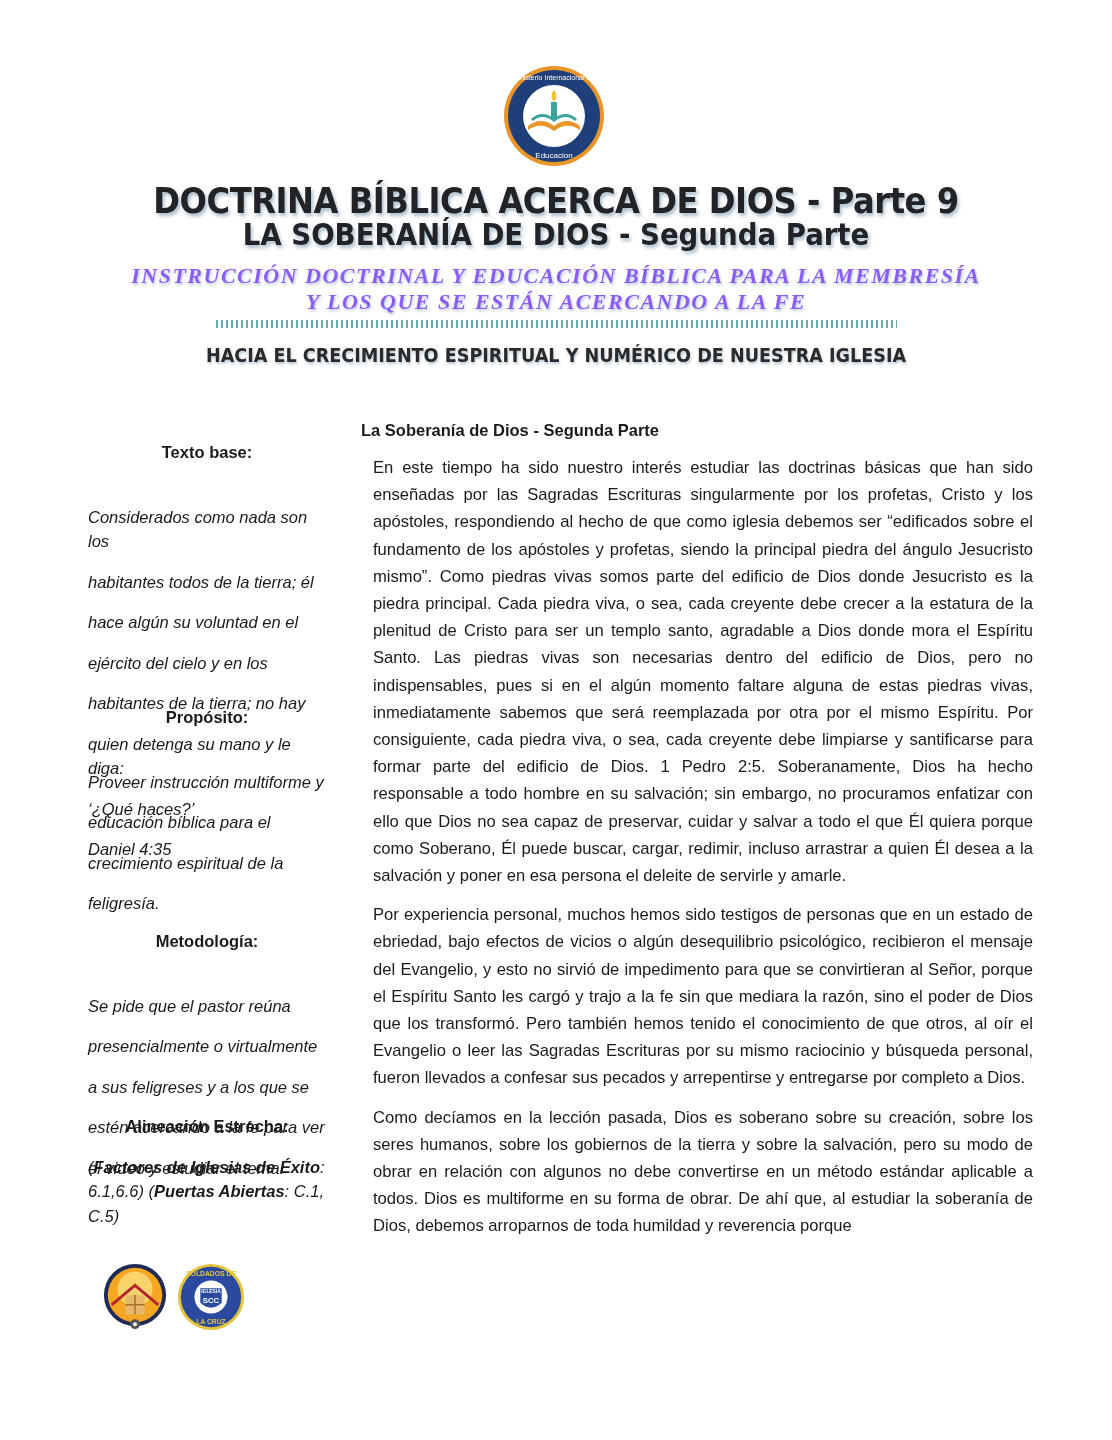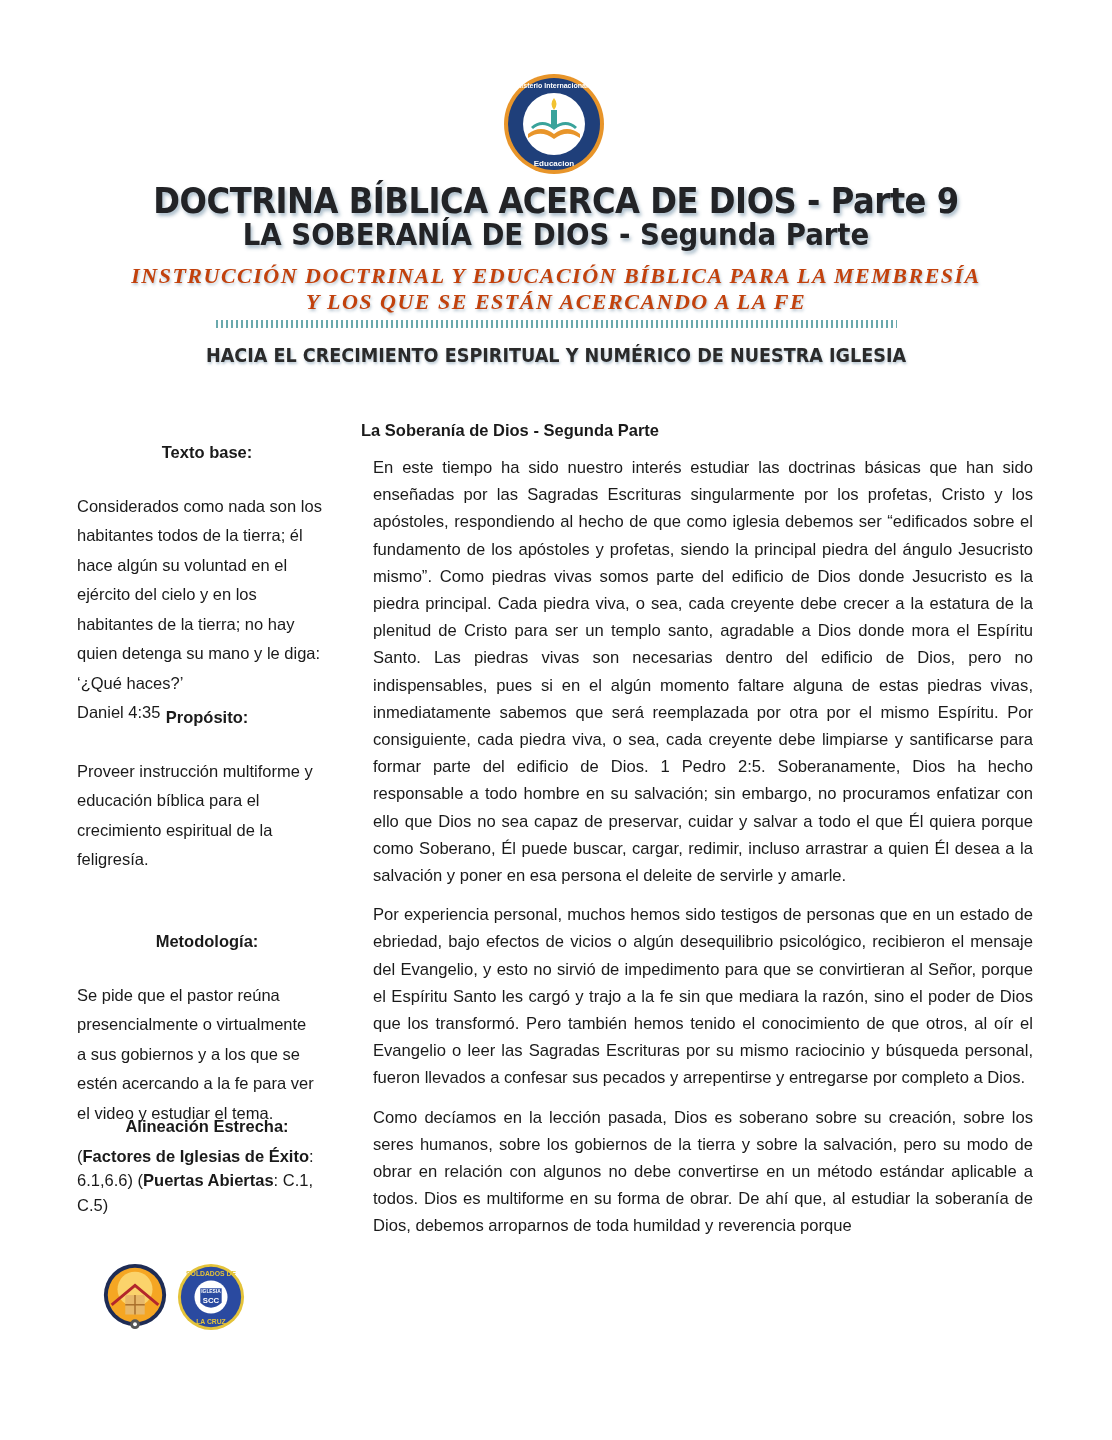--- a/index.html
+++ b/index.html
@@ -1,41 +1,41 @@
 <!DOCTYPE html>
 <html><head>
 <meta charset="utf-8">
 <style>
   html, body { margin:0; padding:0; background:#ffffff; }
   body { width:1112px; height:1440px; position:relative; overflow:hidden; font-family:"Liberation Sans", sans-serif; color:#1a1a1a; }
 
-  .logo-top { position:absolute; left:502px; top:72px; width:104px; height:104px;font-weight:bold; }
+  .logo-top { position:absolute; left:502px; top:64px; width:104px; height:104px; }
 
   .title1 { position:absolute; left:0; width:1112px; top:180px; text-align:center;
     font-family:"DejaVu Sans", sans-serif; font-weight:bold; font-size:35px; letter-spacing:-0.5px; color:#222326;
     text-shadow: 2px 3px 4px rgba(70,110,140,0.45); line-height:42px; transform:scaleX(0.92); }
   .title2 { position:absolute; left:0; width:1112px; top:216px; text-align:center;
     font-family:"DejaVu Sans", sans-serif; font-weight:bold; font-size:30px; color:#222326;
     text-shadow: 2px 3px 4px rgba(70,110,140,0.45); line-height:38px; transform:scaleX(0.92); }
   .subtitle { position:absolute; left:0; width:1112px; text-align:center;
-    font-family:"Liberation Serif", serif; font-style:italic; font-weight:bold; font-size:22px; letter-spacing:1.5px; color:#c2410c;
+    font-family:"Liberation Serif", serif; font-style:italic; font-weight:bold; font-size:22px; letter-spacing:1.5px; color:#8b5cf6;
     text-shadow: 1px 2px 3px rgba(70,110,140,0.4); line-height:26px; }
   .subtitle.s1 { top:263px; }
   .subtitle.s2 { top:289px; }
 
   .dashline { position:absolute; left:216px; top:320px; width:681px; height:8px;
     background: repeating-linear-gradient(90deg, #6aa9ad 0px, #6aa9ad 2px, transparent 2px, transparent 5px); }
 
   .tagline { position:absolute; left:0; width:1112px; top:342px; text-align:center;
     font-family:"DejaVu Sans", sans-serif; font-weight:bold; font-size:20px; color:#2a2a2a;
     text-shadow: 1px 2px 3px rgba(70,110,140,0.4); transform:scaleX(0.88); line-height:26px; }
 
   .left { position:absolute; left:72px; top:440px; width:270px; font-family:"Liberation Sans", sans-serif; font-size:16.5px; line-height:24.5px; }
   .left h4 { margin:0; font-weight:bold; font-size:16.5px;text-align:center; }
-  .left p { margin:5px; }
+  .left p { margin:16px; font-style:italic; }
   .blk { position:absolute; left:0; width:270px; }
 
   .badges { position:absolute; left:100px; top:1262px; width:180px; height:72px; }
 
   .main { position:absolute; left:361px; top:418px; width:672px; font-family:"Liberation Sans", sans-serif; font-size:16.6px; line-height:27.2px; }
   .main h3 { margin:0 0 12px 0; font-size:16.5px; font-weight:bold; line-height:24px; }
   .main p { margin:0 0 12px 12px; text-align:justify; }
 </style>
 </head>
 <body>
@@ -82,21 +82,21 @@
     <p>educación bíblica para el</p>
     <p>crecimiento espiritual de la</p>
     <p>feligresía.</p>
   </div>
 
   <div class="blk" style="top:489px;">
     <h4>Metodología:</h4>
     <div style="height:24px"></div>
     <p>Se pide que el pastor reúna</p>
     <p>presencialmente o virtualmente</p>
-    <p>a sus gobiernos y a los que se</p>
+    <p>a sus feligreses y a los que se</p>
     <p>estén acercando a la fe para ver</p>
     <p>el video y estudiar el tema.</p>
   </div>
 
   <div class="blk" style="top:674px;">
     <h4>Alineación Estrecha:</h4>
     <p><span>(</span><b>Factores de Iglesias de Éxito</b><span>: 6.1,6.6) (</span><b>Puertas Abiertas</b><span>: C.1, C.5)</span></p>
   </div>
 </div>
 

